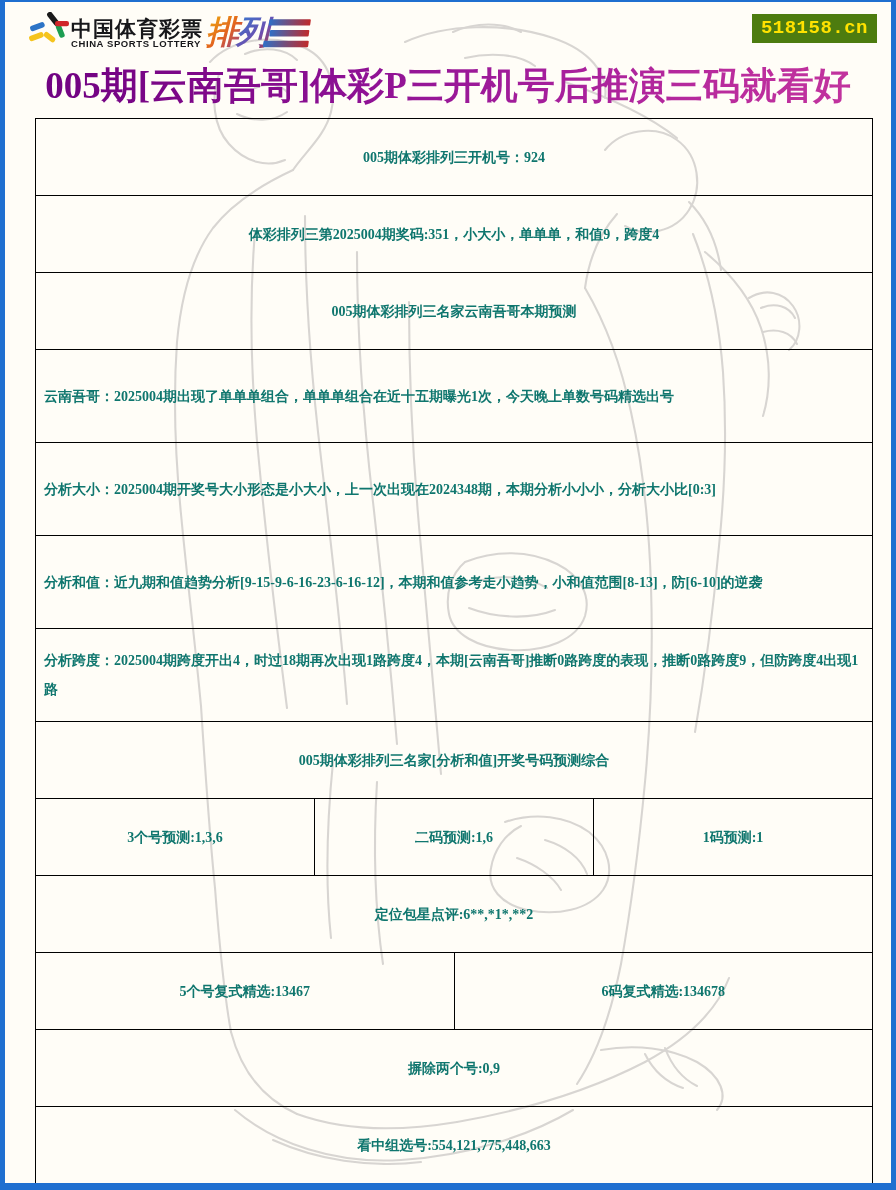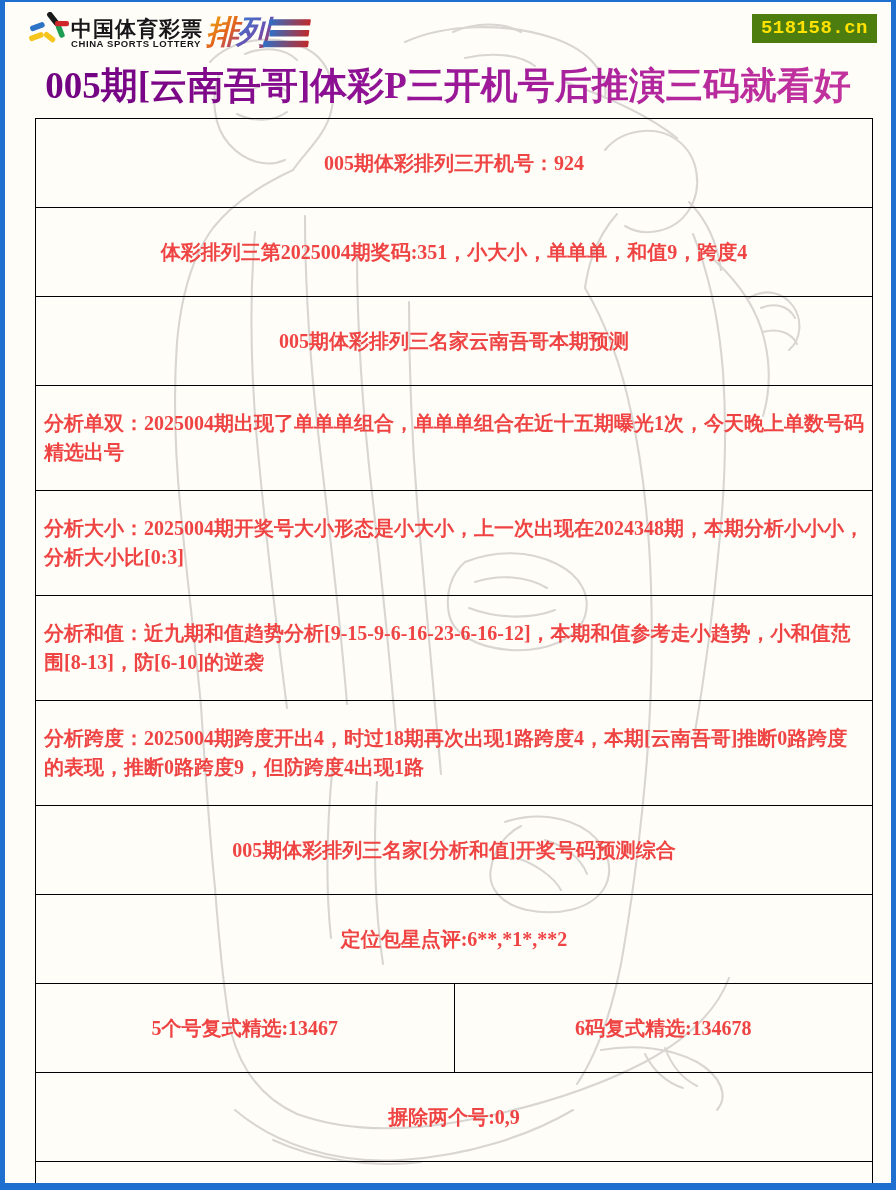--- a/index.html
+++ b/index.html
@@ -75,24 +75,24 @@
   
   #tbl-wrap{position:relative;z-index:2;padding:10px 28px 0 30px;}
   table.main{
     width:838px;
     border-collapse:collapse;
     table-layout:fixed;
   }
   table.main td{
     border:1px solid #000;
     font-family:"Liberation Serif","DejaVu Serif",serif;
-    font-size:20px;
+    font-size:14px;
     line-height:29px;
-    color:#ef4444;
-    padding:15px 8px;
+    color:#0f766e;
+    padding:9px 8px;
     background:transparent;
     font-weight:bold;
   }
   td.ctr{text-align:center;}
   td.lft{text-align:left;padding-left:10px;padding-right:10px;}
   td.h58{height:58px;}
   td.h74{height:74px;}
 </style>
 </head>
 <body>
@@ -214,33 +214,38 @@
         <tr>
           <td class="ctr h58" colspan="6">005期体彩排列三开机号：924</td>
         </tr>
         <tr>
           <td class="ctr h58" colspan="6">体彩排列三第2025004期奖码:351，小大小，单单单，和值9，跨度4</td>
         </tr>
         <tr>
           <td class="ctr h58" colspan="6">005期体彩排列三名家云南吾哥本期预测</td>
         </tr>
         <tr>
-          <td class="lft h74" colspan="6">分析单双：2025004期出现了单单单组合，单单单组合在近十五期曝光1次，今天晚上单数号码精选出号</td>
+          <td class="lft h74" colspan="6">云南吾哥：2025004期出现了单单单组合，单单单组合在近十五期曝光1次，今天晚上单数号码精选出号</td>
         </tr>
         <tr>
           <td class="lft h74" colspan="6">分析大小：2025004期开奖号大小形态是小大小，上一次出现在2024348期，本期分析小小小，分析大小比[0:3]</td>
         </tr>
         <tr>
           <td class="lft h74" colspan="6">分析和值：近九期和值趋势分析[9-15-9-6-16-23-6-16-12]，本期和值参考走小趋势，小和值范围[8-13]，防[6-10]的逆袭</td>
         </tr>
         <tr>
           <td class="lft h74" colspan="6">分析跨度：2025004期跨度开出4，时过18期再次出现1路跨度4，本期[云南吾哥]推断0路跨度的表现，推断0路跨度9，但防跨度4出现1路</td>
         </tr>
         <tr>
           <td class="ctr h58" colspan="6">005期体彩排列三名家[分析和值]开奖号码预测综合</td>
+        </tr>
+        <tr>
+          <td class="ctr h58" colspan="2">3个号预测:1,3,6</td>
+          <td class="ctr h58" colspan="2">二码预测:1,6</td>
+          <td class="ctr h58" colspan="2">1码预测:1</td>
         </tr>
         <tr>
           <td class="ctr h58" colspan="6">定位包星点评:6**,*1*,**2</td>
         </tr>
         <tr>
           <td class="ctr h58" colspan="3">5个号复式精选:13467</td>
           <td class="ctr h58" colspan="3">6码复式精选:134678</td>
         </tr>
         <tr>
           <td class="ctr h58" colspan="6">摒除两个号:0,9</td>

